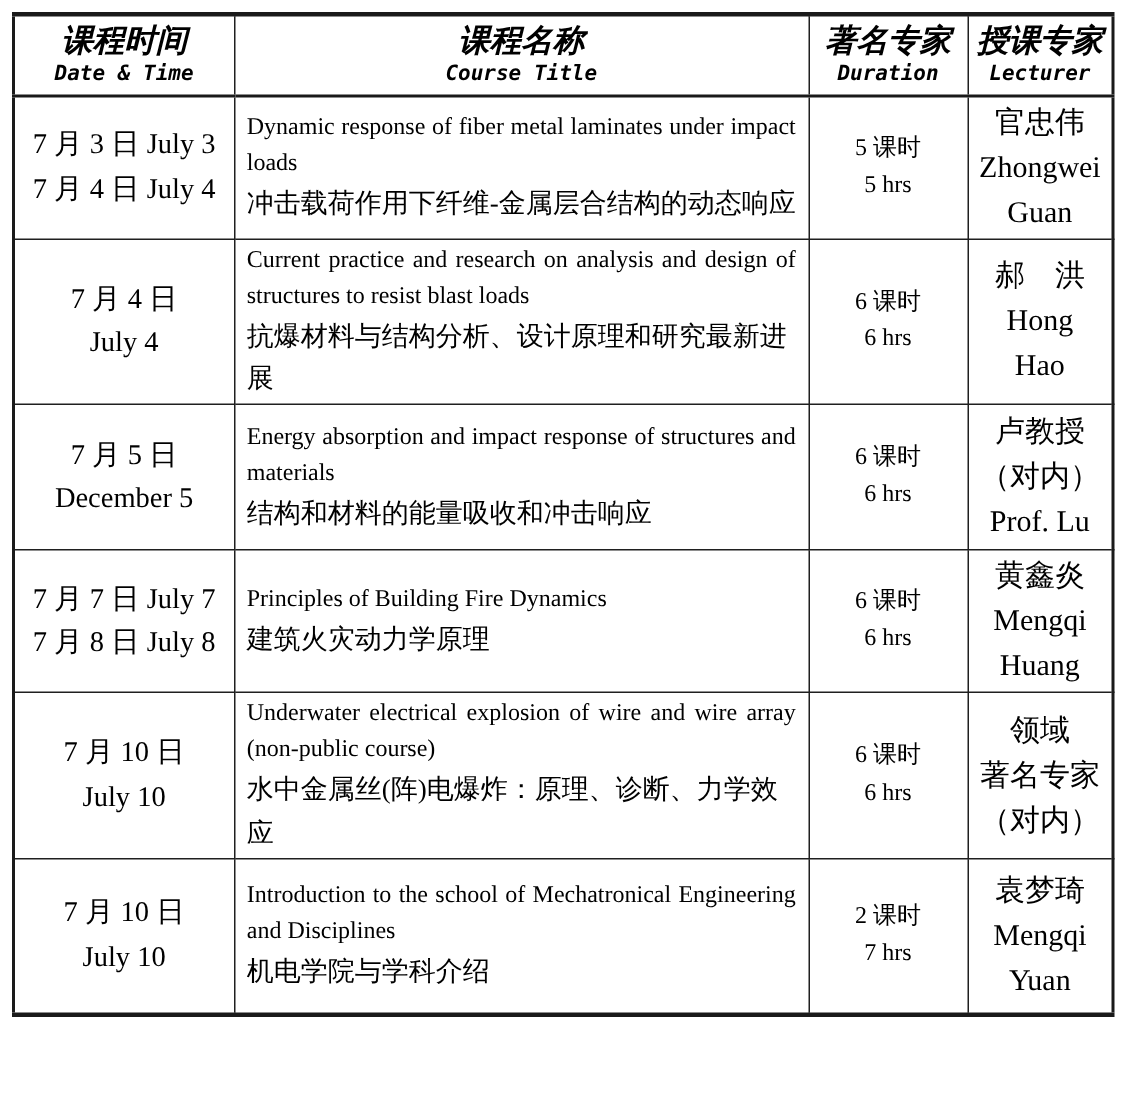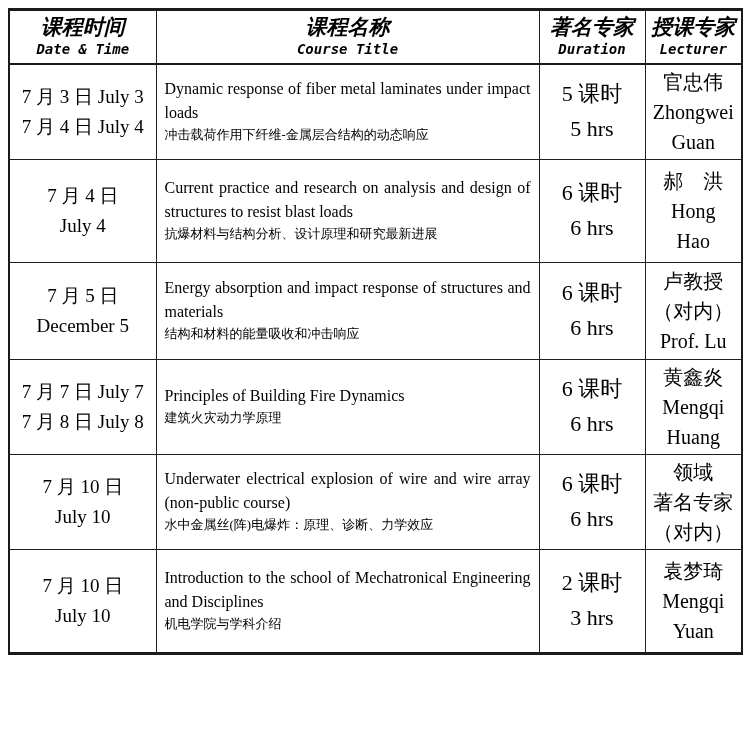--- a/index.html
+++ b/index.html
@@ -74,25 +74,25 @@
     text-align: left;
     padding-left: 8px;
     padding-right: 8px;
   }
   .course-en {
     font-size: 16px;
     line-height: 1.5;
     text-align: justify;
   }
   .course-zh {
-    font-size: 13px;
+    font-size: 18px;
     line-height: 1.6;
   }
   .c-duration {
-    font-size: 22px;
+    font-size: 16px;
     line-height: 1.55;
   }
   .c-lecturer {
     font-size: 20px;
     line-height: 1.5;
   }
   .cell-line { white-space: nowrap; }
 </style>
 </head>
 <body>
@@ -225,21 +225,21 @@
     <td class="c-date">
             <div class="cell-line">7 月 10 日</div>
             <div class="cell-line">July 10</div>
           </td>
     <td class="c-course">
       <div class="course-en">Introduction to the school of Mechatronical Engineering and Disciplines</div>
       <div class="course-zh">机电学院与学科介绍</div>
     </td>
     <td class="c-duration">
             <div class="cell-line">2 课时</div>
-            <div class="cell-line">3 hrs</div>
+            <div class="cell-line">7 hrs</div>
           </td>
     <td class="c-lecturer">
             <div class="cell-line">袁梦琦</div>
             <div class="cell-line">Mengqi</div>
             <div class="cell-line">Yuan</div>
           </td>
   </tr>
       </tbody>
   </table>
 </div>

